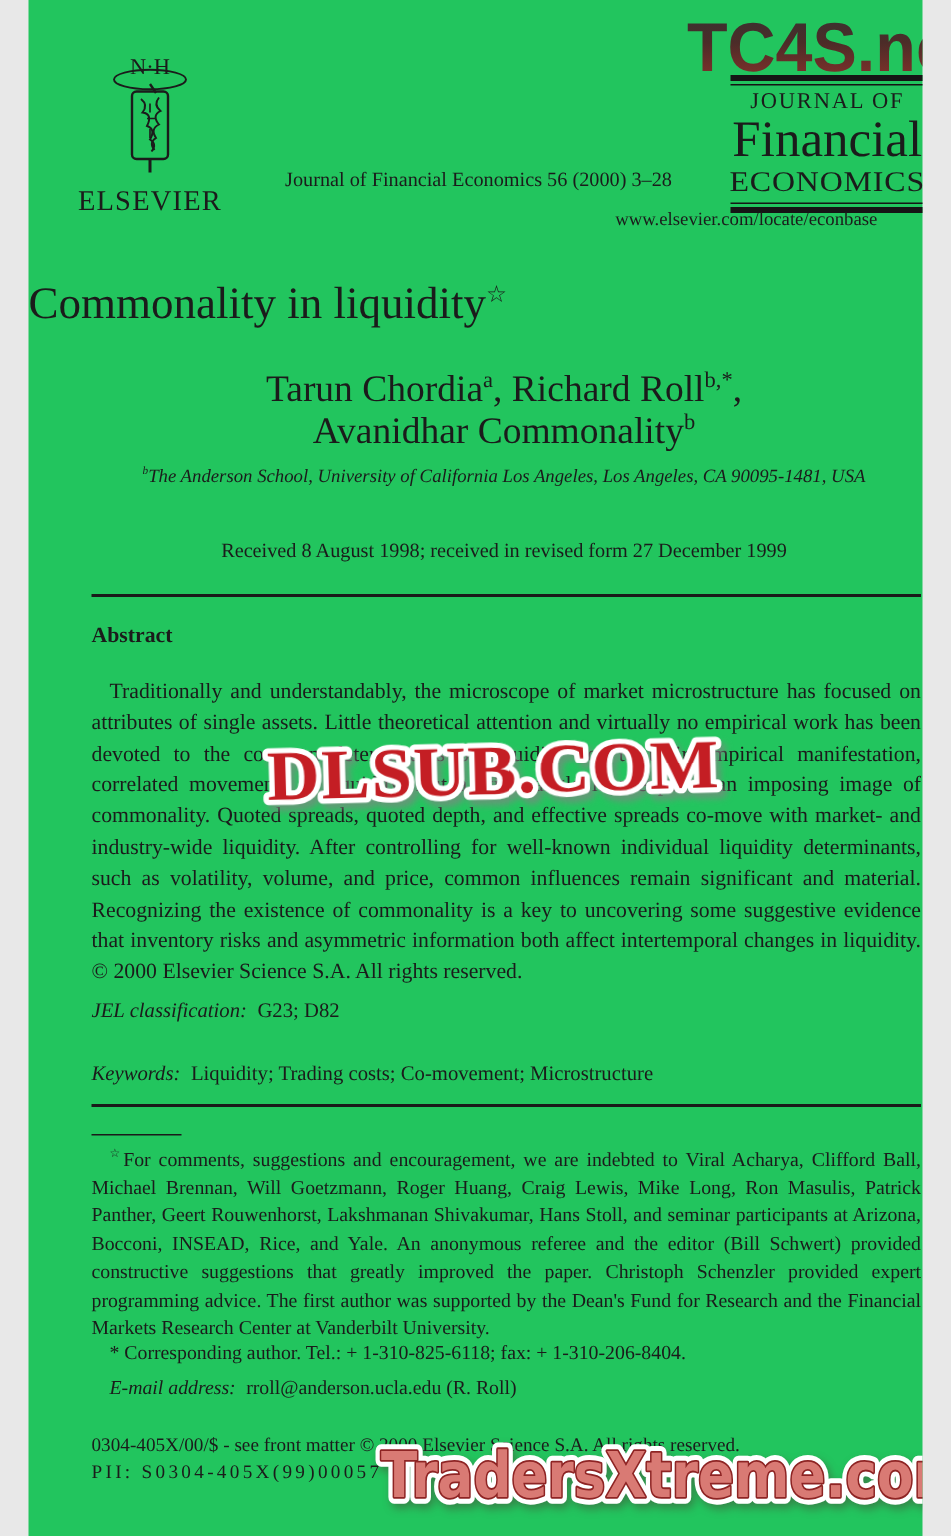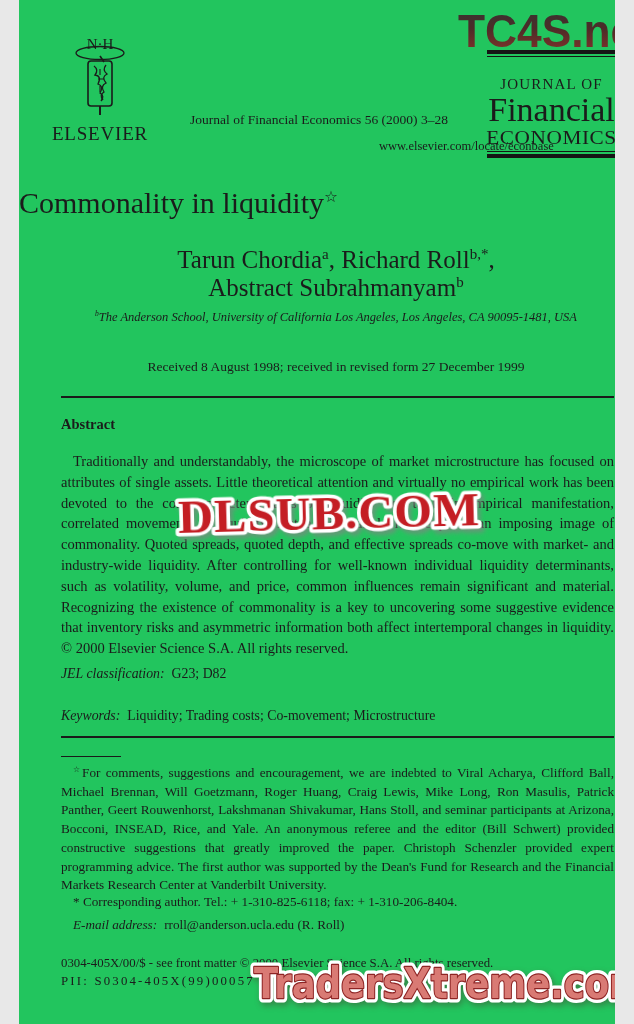--- a/index.html
+++ b/index.html
@@ -12,24 +12,24 @@
   sup{font-size:60%;vertical-align:super;line-height:0;}
 
   
   .elsevier-logo{left:28px;top:34px;width:106px;text-align:center;}
   .elsevier-name{font-size:19px;letter-spacing:.8px;margin-top:1px;}
   .citation{left:60px;top:112px;width:480px;text-align:center;font-size:13.5px;}
   .jfe-logo{left:468px;top:50px;width:129px;text-align:center;line-height:1;}
   .rule-thick{height:3.5px;background:#151515;}
   .rule-thin{height:1.3px;background:#151515;margin-top:2px;}
   .rule-thin-b{height:1.3px;background:#151515;margin-bottom:2px;}
-  .jfe-line1{font-size:15px;letter-spacing:1.2px;margin-top:20px;}
+  .jfe-line1{font-size:15px;letter-spacing:1.2px;margin-top:4px;}
   .jfe-line2{font-size:34px;margin-top:1px;}
   .jfe-line3{font-size:19px;letter-spacing:.5px;transform:scaleX(1.12);transform-origin:center;margin:1px 0 4px 0;}
-  .website{left:360px;top:139px;width:237px;text-align:left;font-size:12.5px;}
+  .website{left:360px;top:139px;width:237px;text-align:center;font-size:12.5px;}
 
   
   .title{left:0;top:186px;width:634px;text-align:left;font-size:30px;}
   .title sup{font-size:52%;}
   .authors{left:0;top:246px;width:634px;text-align:center;font-size:25px;line-height:28px;}
   .affils{left:0;top:309px;width:634px;text-align:center;font-style:italic;font-size:12.5px;line-height:17px;}
   .received{left:0;top:359px;width:634px;text-align:center;font-size:13.5px;}
   .rule-full{left:42px;width:553px;height:1.6px;background:#1a1a1a;}
   .r1{top:396px;} .r2{top:736px;}
   .abs-heading{left:42px;top:416px;font-size:14.5px;font-weight:bold;}
@@ -82,21 +82,21 @@
     <div class="rule-thin-b"></div>
     <div class="rule-thick"></div>
   </div>
 
   <div class="abs-pos website">www.elsevier.com/locate/econbase</div>
 
   <div class="abs-pos title"><span>Commonality in liquidity</span><sup>☆</sup></div>
 
   <div class="abs-pos authors">
     <div><span>Tarun Chordia</span><sup>a</sup><span>, </span><span>Richard Roll</span><sup>b,*</sup><span>,</span></div>
-    <div><span>Abstract Subrahmanyam</span><sup>b</sup></div>
+    <div><span>Avanidhar Commonality</span><sup>b</sup></div>
   </div>
 
   <div class="abs-pos affils">
     <div><sup>b</sup><span>The Anderson School, University of California Los Angeles, Los Angeles, CA 90095-1481, USA</span></div>
   </div>
 
   <div class="abs-pos received">Received 8 August 1998; received in revised form 27 December 1999</div>
 
   <div class="abs-pos rule-full r1"></div>
 

